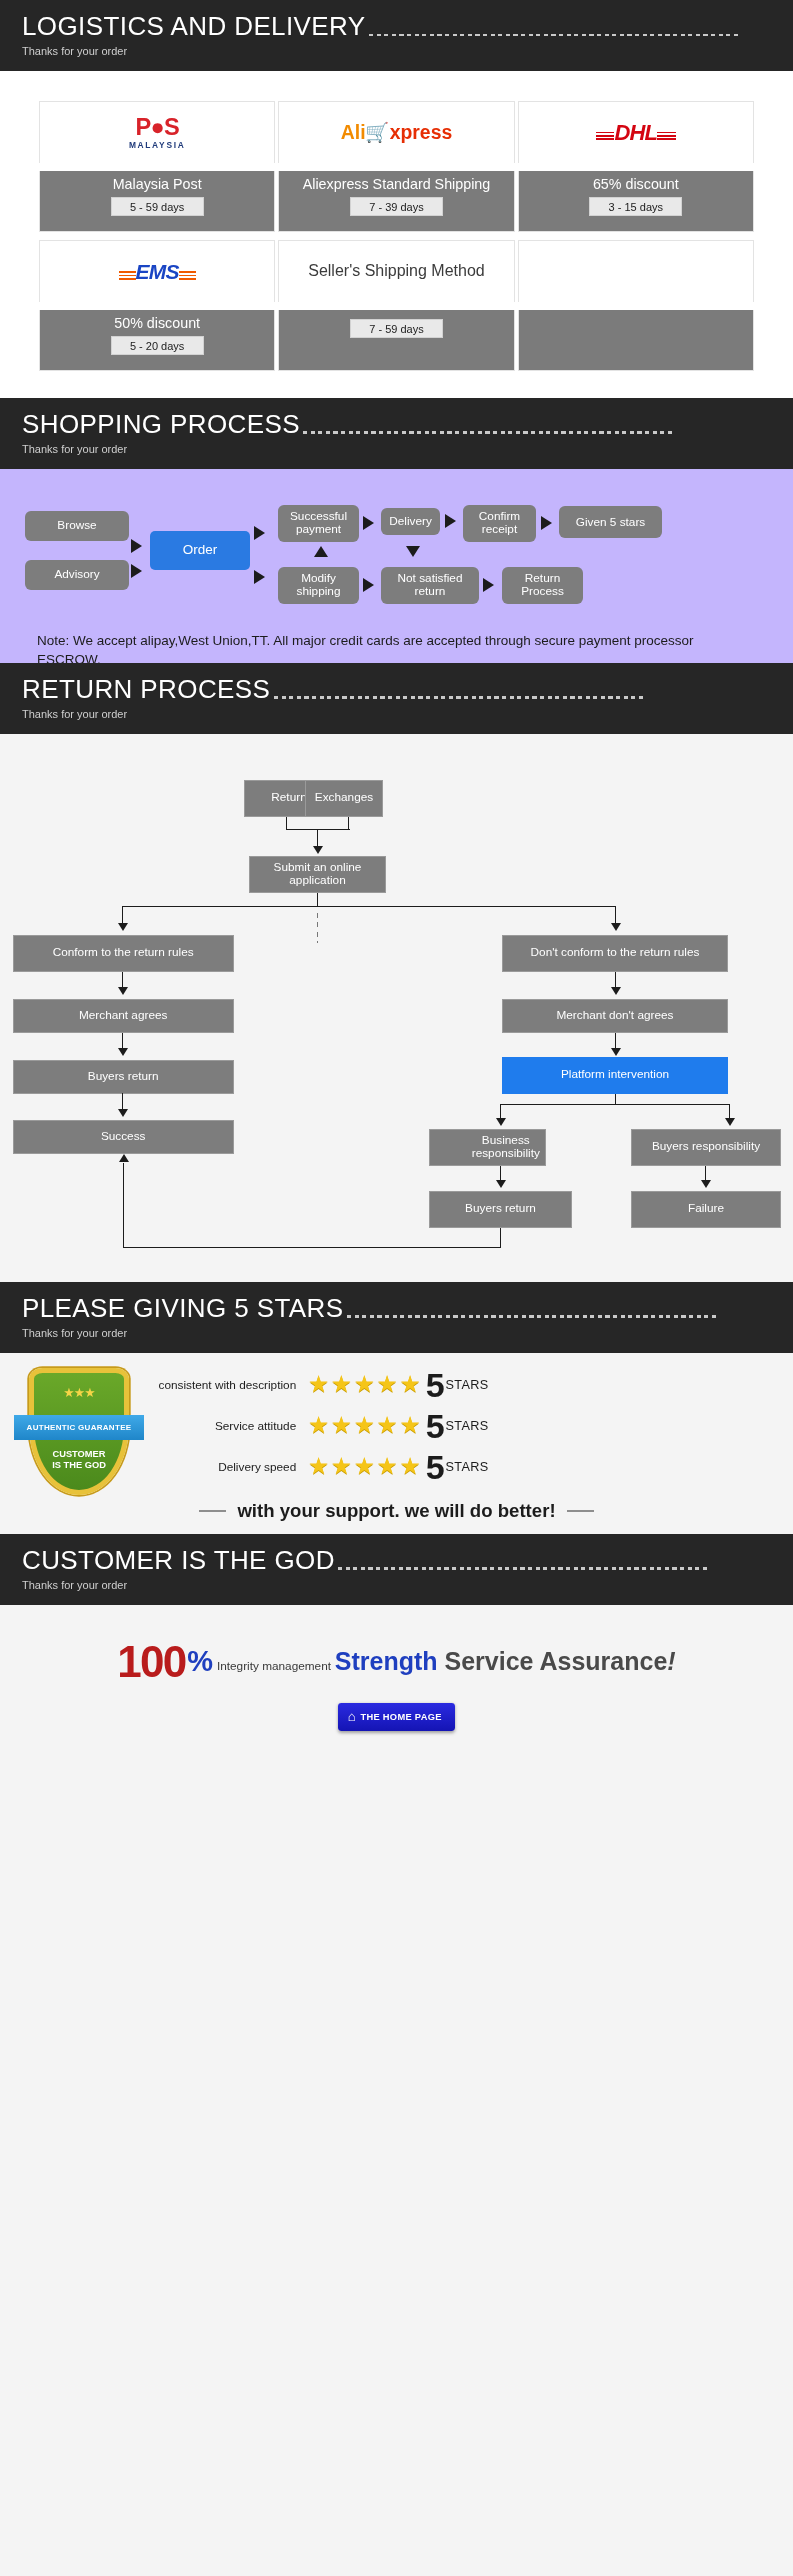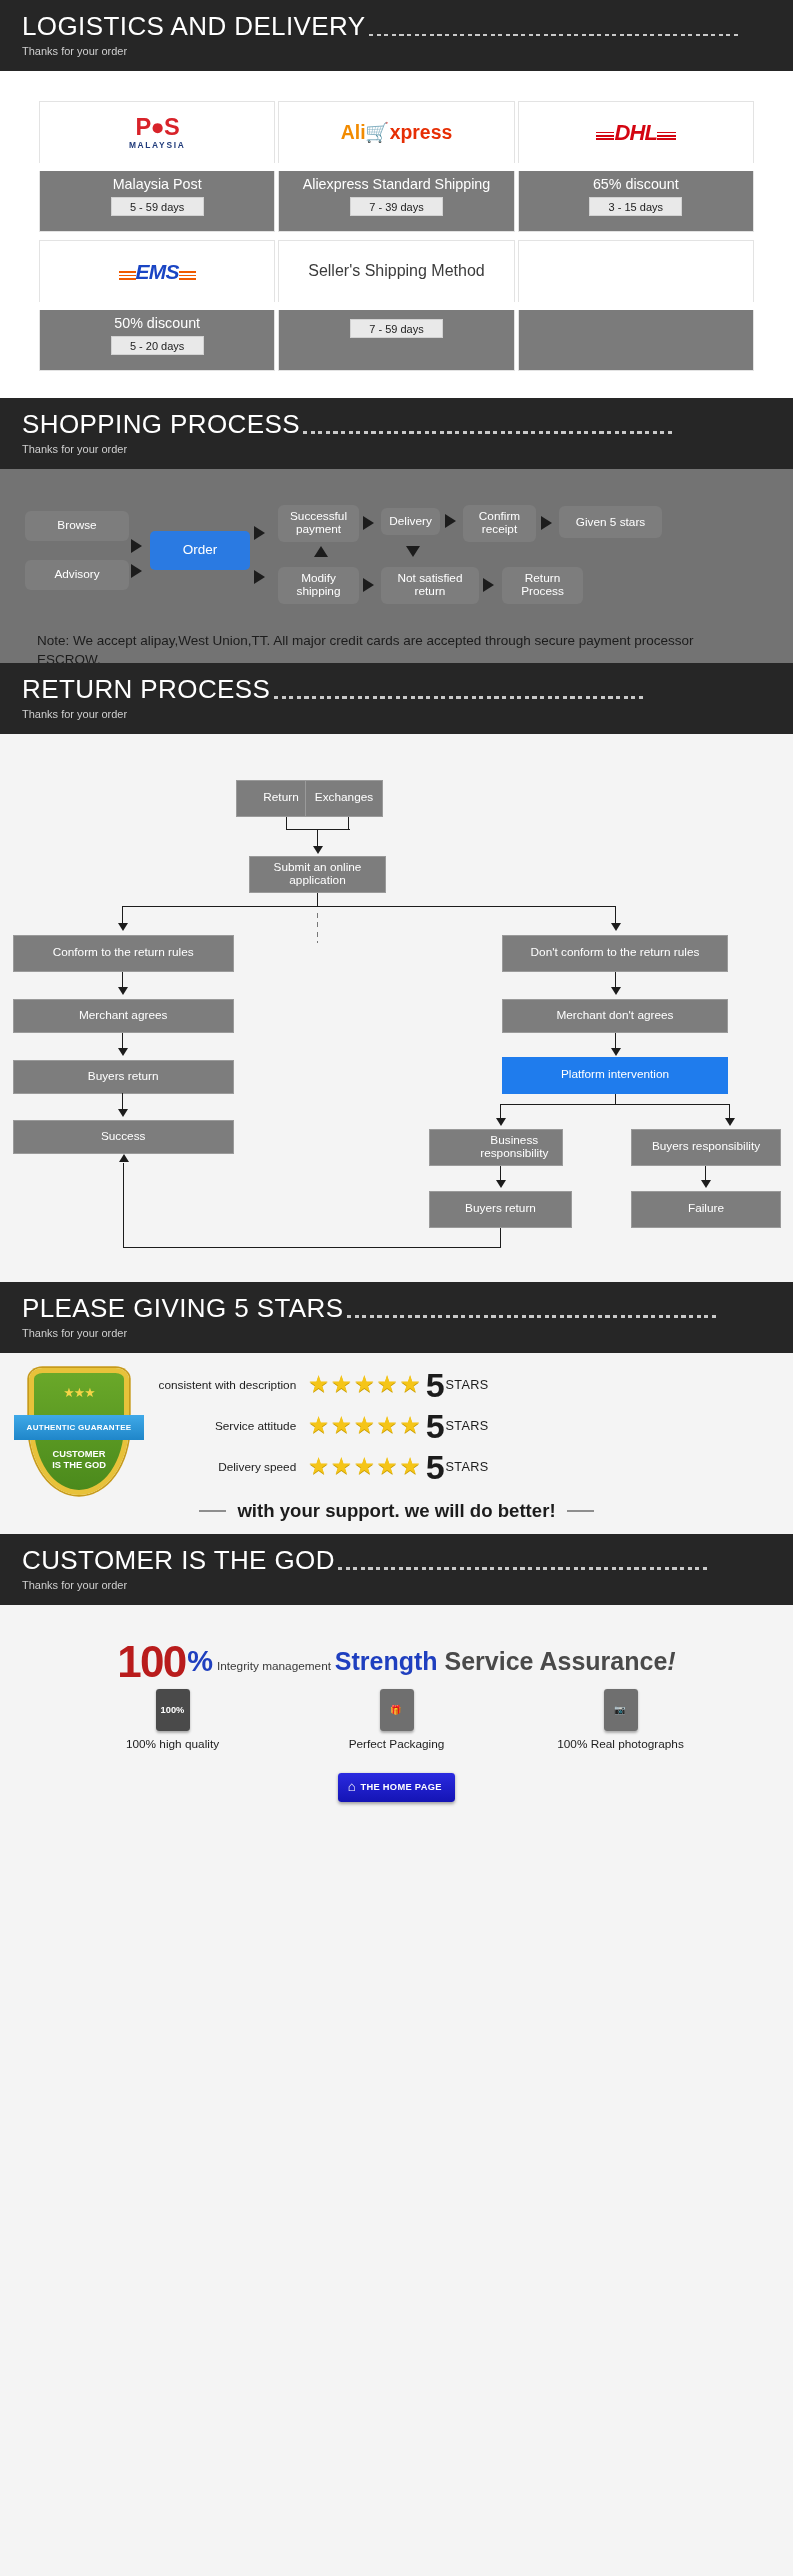--- a/index.html
+++ b/index.html
@@ -99,21 +99,21 @@
   }
   .dhl-bars { display:inline-block; vertical-align:middle; width:18.6px; }
   .dhl-bars i { display:block; height:1.7px; background:#d40511; margin:1.7px 0; }
   .logo-ems { display:inline-block; line-height:1; position:relative; }
   .logo-ems .ems-txt { font-style:italic; font-weight:bold; font-size:21px; color:#1a45c4; letter-spacing:-0.8px;}
   .ems-bars { display:inline-block; vertical-align:middle; width:17px; }
   .ems-bars i { display:block; height:1.7px; background:#f05a00; margin:1.7px 0; }
   .seller-method { font-size:16px; color:#3b3b3b; line-height:18.6px; }
 
   
-  .sp-wrap { background:#737373; padding:25px 0 8.4px 0; position:relative; height:194px; }
+  .sp-wrap { background:#c4b5fd; padding:25px 0 8.4px 0; position:relative; height:194px; }
   .sp-canvas { position:relative; width:793px; height:127px; }
   .node {
     position:absolute;
     background:#7d7d7d;
     color:#fff;
     border-radius:5.9px;
     display:flex; align-items:center; justify-content:center;
     text-align:center;
     font-size:11.8px; line-height:12.7px;
     padding:1.7px 3.4px;
@@ -324,21 +324,21 @@
     <div class="note">Note: We accept alipay,West Union,TT. All major credit cards are accepted through secure payment processor ESCROW.</div>
   </div>
 
   <div class="band">
     <span class="band-title">RETURN PROCESS</span><span class="band-dots"></span>
     <div class="band-sub">Thanks for your order</div>
   </div>
 
   <div class="rp-wrap">
 
-    <div class="rnode" style="left:236px; top:46px; width:90px; height:37px;">Return</div>
+    <div class="rnode" style="left:244px; top:46px; width:90px; height:37px;">Return</div>
     <div class="rnode" style="left:305px; top:46px; width:78px; height:37px;">Exchanges</div>
 
     <div class="ln lnv" style="left:286px; top:83px; height:13.5px;"></div>
     <div class="ln lnv" style="left:348px; top:83px; height:13.5px;"></div>
     <div class="ln lnh" style="left:286px; top:95px; width:64px;"></div>
     <div class="ln lnv" style="left:317px; top:95px; height:19.4px;"></div>
     <div class="ar-d" style="left:313px; top:112px;"></div>
 
     <div class="rnode" style="left:249px; top:122px; width:137px; height:37px;">Submit an online application</div>
 
@@ -373,21 +373,21 @@
     <div class="ar-d" style="left:118px; top:375px;"></div>
     <div class="rnode" style="left:12.7px; top:386px; width:221px; height:34px;">Success</div>
 
     <div class="ln lnv" style="left:615px; top:360px; height:11px;"></div>
     <div class="ln lnh" style="left:500px; top:370px; width:230px;"></div>
     <div class="ln lnv" style="left:500px; top:370px; height:15px;"></div>
     <div class="ln lnv" style="left:729px; top:370px; height:15px;"></div>
     <div class="ar-d" style="left:496px; top:384px;"></div>
     <div class="ar-d" style="left:725px; top:384px;"></div>
 
-    <div class="rnode" style="left:429px; top:395px; width:134px; height:37px;padding-left:40px;">Business responsibility</div>
+    <div class="rnode" style="left:429px; top:395px; width:117px; height:37px;padding-left:40px;">Business responsibility</div>
     <div class="rnode" style="left:631px; top:395px; width:150px; height:37px;">Buyers responsibility</div>
 
     <div class="ln lnv" style="left:500px; top:432px; height:17px;"></div>
     <div class="ar-d" style="left:496px; top:446px;"></div>
     <div class="ln lnv" style="left:705px; top:432px; height:17px;"></div>
     <div class="ar-d" style="left:701px; top:446px;"></div>
 
     <div class="rnode" style="left:429px; top:457px; width:143px; height:37px;">Buyers return</div>
     <div class="rnode" style="left:631px; top:457px; width:150px; height:37px;">Failure</div>
 
@@ -448,34 +448,20 @@
 
   <div class="cg-wrap">
     <div class="hundred-row">
       <span class="hundred">100</span><span class="pct">%</span>
       <span class="strength-block">
         <span class="integrity">Integrity management</span>
         <span class="strength"><span class="s1">Strength</span> <span class="s2">Service Assurance</span><span class="bang">!</span></span>
       </span>
     </div>
 
-    <div class="feat-row">
-      <div class="feat">
-        <div class="feat-ico">100%</div>
-        <div class="feat-label">100% high quality</div>
-      </div>
-      <div class="feat">
-        <div class="feat-ico light">🎁</div>
-        <div class="feat-label">Perfect Packaging</div>
-      </div>
-      <div class="feat">
-        <div class="feat-ico light">📷</div>
-        <div class="feat-label">100% Real photographs</div>
-      </div>
-    </div>
 
     <div class="home-btn-wrap">
       <span class="home-btn">
         <span class="home-ico">⌂</span>
         <span>THE HOME PAGE</span>
       </span>
     </div>
   </div>
 
 </div>

